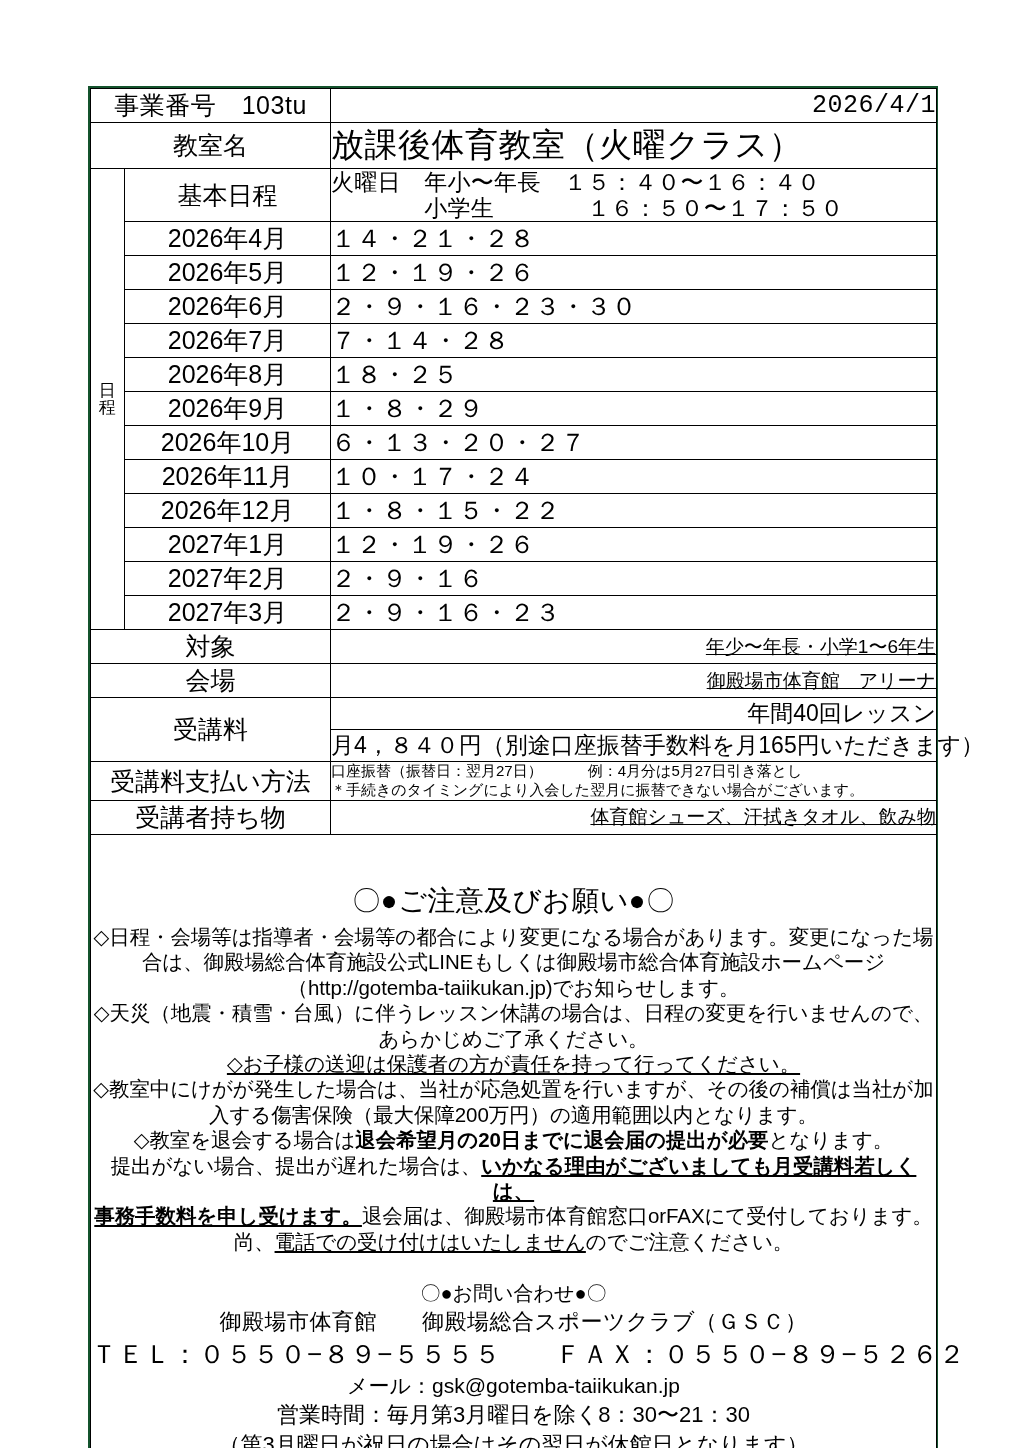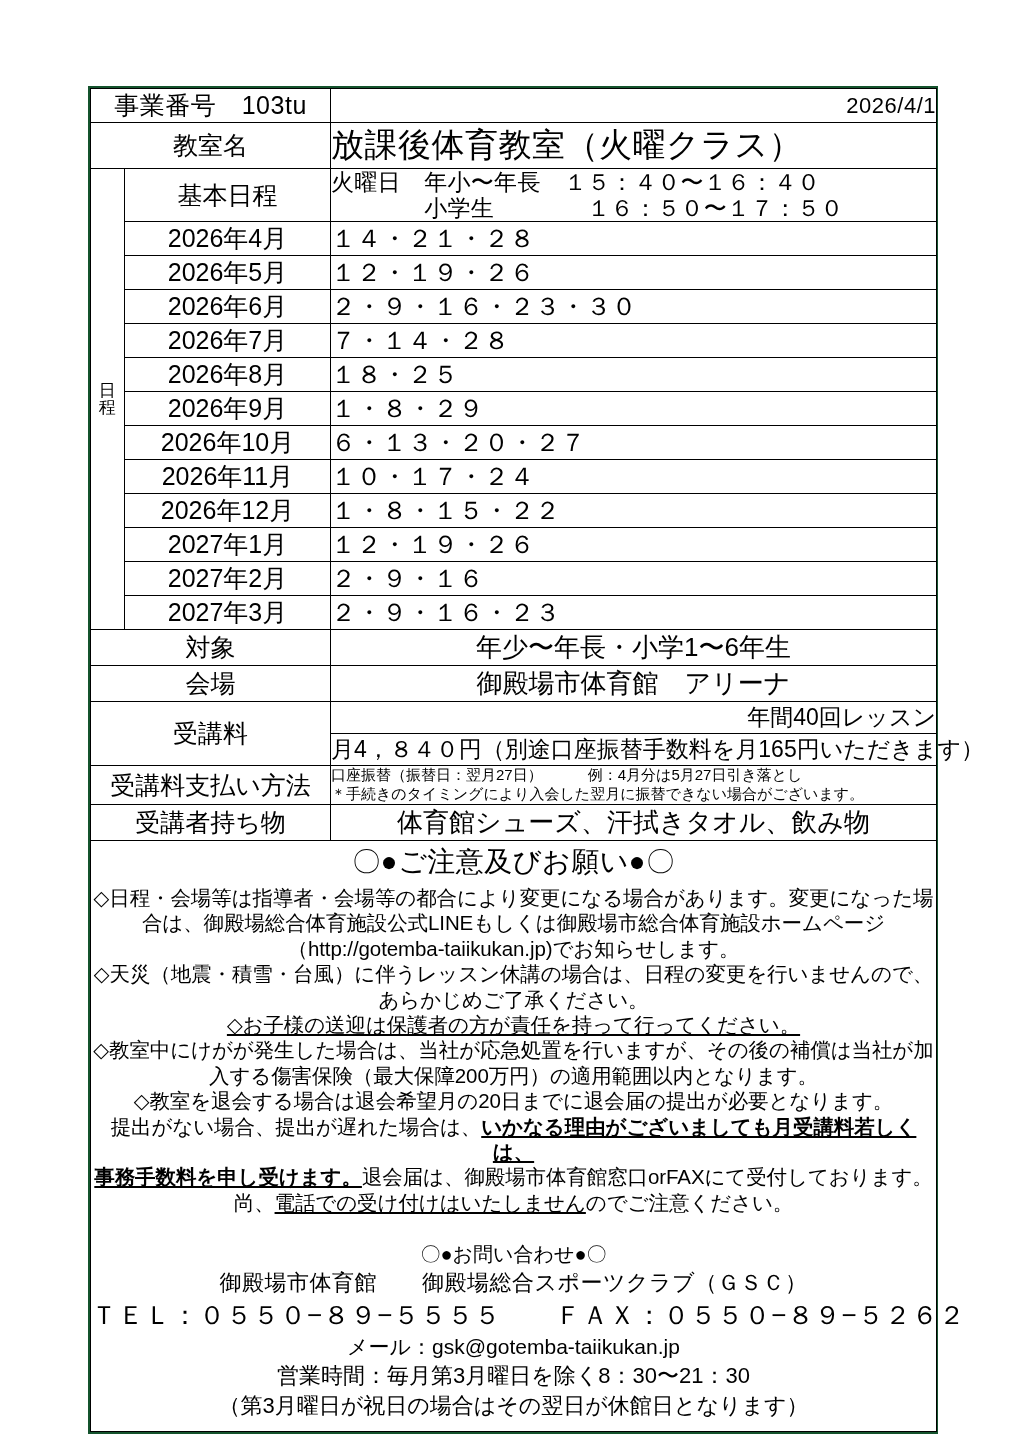--- a/index.html
+++ b/index.html
@@ -50,25 +50,26 @@
 
   
   .r-biznum {
     font-size: 25px;
     text-align: center;
     letter-spacing: 0.5px;
     padding: 2px 0 3px 0;
     white-space: nowrap;
   }
   .r-date {
-    font-size: 22px;
+    font-size: 25px;
     text-align: right;
     padding: 2px 8px 3px 0;
     letter-spacing: 0.5px;
     white-space: nowrap;
+    font-family: Liberation Mono, monospace;
   }
   .r-classlabel {
     font-size: 25px;
     text-align: center;
     padding: 6px 0 8px 0;
     white-space: nowrap;
   }
   .r-classname {
     font-size: 33px;
     text-align: left;
@@ -116,24 +117,25 @@
   }
 
   
   .info-label {
     font-size: 25px;
     text-align: center;
     padding: 6px 0 7px 0;
     white-space: nowrap;
   }
   .info-value {
-    font-size: 26px;
-    text-align: center;
+    font-size: 19px;
+    text-align: right;
     padding: 6px 0 7px 7px;
     white-space: nowrap;
+    text-decoration: underline;
   }
   .fee-value {
     font-size: 23px;
     text-align: right;
     padding: 6px 0 7px 7px;
     white-space: nowrap;
   }
   .pay-value {
     font-size: 15px;
     text-align: left;
@@ -146,33 +148,34 @@
   
   .notice-cell {
     padding: 4px 5px 6px 5px;
   }
   .notice-title {
     font-size: 28px;
     text-align: center;
     padding: 2px 0 4px 0;
     white-space: nowrap;
     letter-spacing: 0.5px;
+    margin-top: 45px;
   }
   .notice-body {
     font-size: 20.5px;
     line-height: 1.24;
     text-align: center;
     letter-spacing: -0.1px;
   }
   .notice-body p {
     margin: 0;
     padding: 0;
   }
   .u { text-decoration: underline; text-underline-offset: 2px; }
-  .b { font-weight: normal; }
+  .b { font-weight: bold; }
   .bu { font-weight: bold; text-decoration: underline; text-underline-offset: 2px; }
 
   
   .contact {
     text-align: center;
     padding: 26px 0 10px 0;
   }
   .contact p { margin: 0; padding: 0; white-space: nowrap; }
   .ct-title { font-size: 20px; padding-bottom: 2px; }
   .ct-org   { font-size: 22px; letter-spacing: 0.5px; padding-bottom: 1px;}

